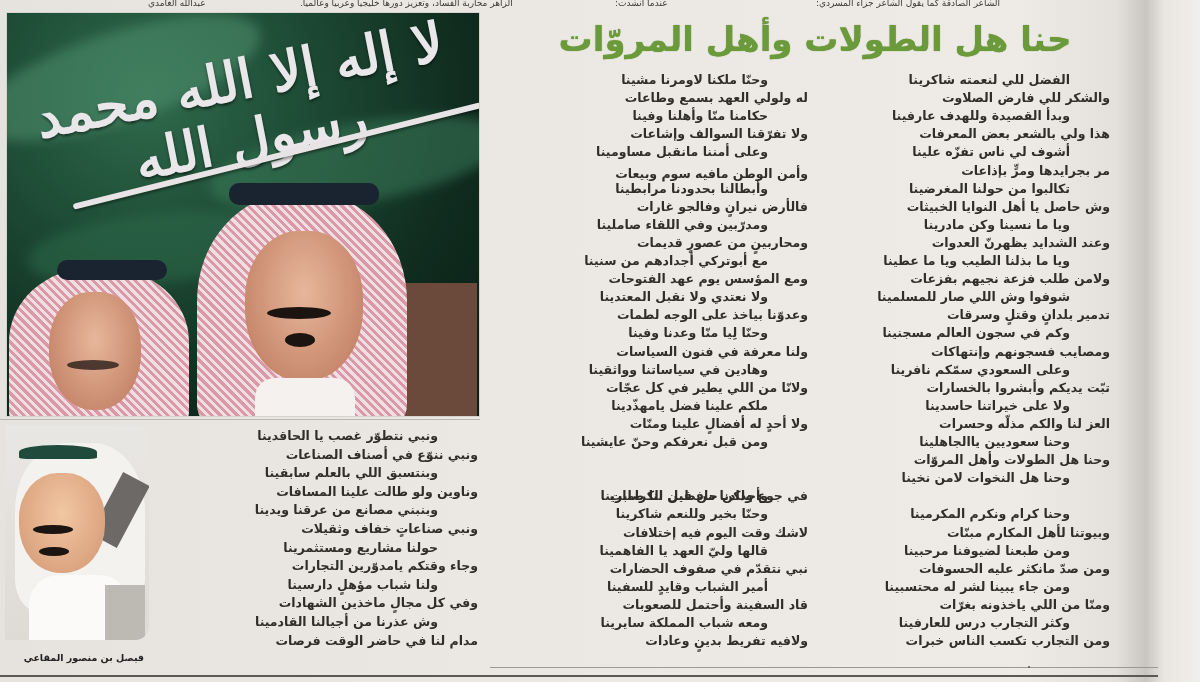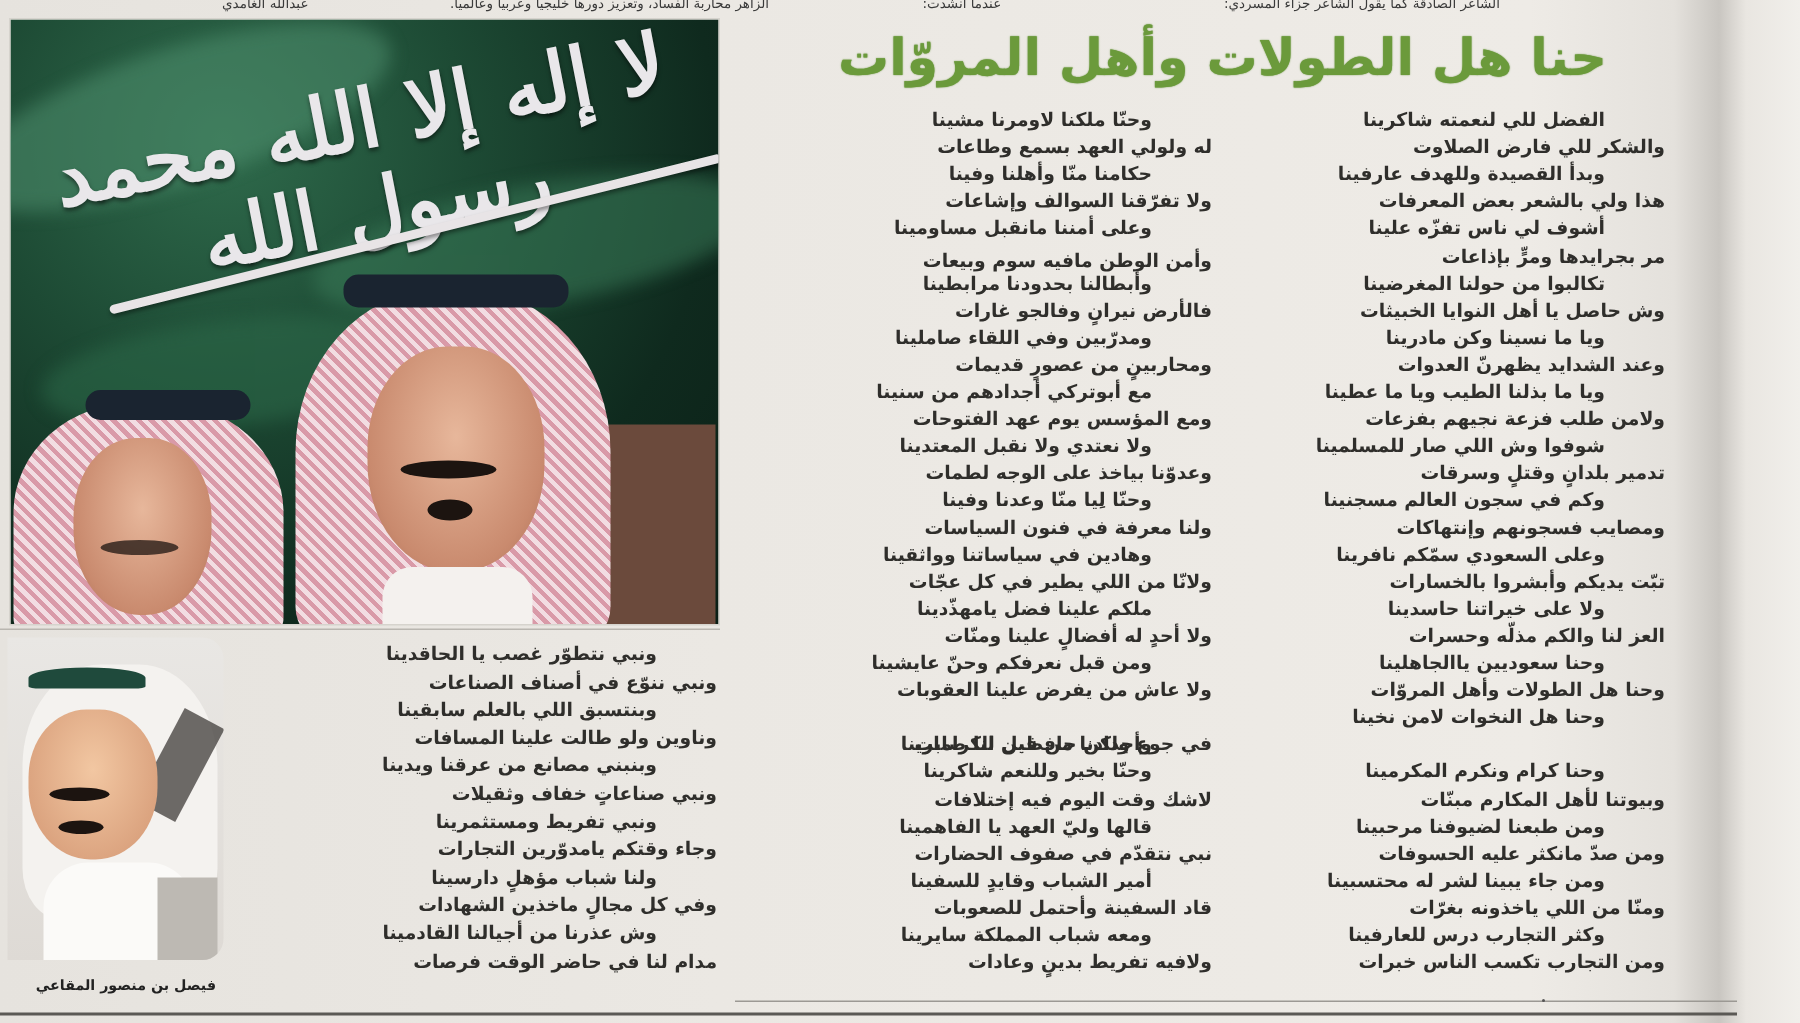--- a/index.html
+++ b/index.html
@@ -140,41 +140,40 @@
     <div class="line" style="top: 199.1px;">ومع المؤسس يوم عهد الفتوحات</div>
     <div class="line odd" style="top: 217.2px;">ولا نعتدي ولا نقبل المعتدينا</div>
     <div class="line" style="top: 235.3px;">وعدوّنا بياخذ على الوجه لطمات</div>
     <div class="line odd" style="top: 253.4px;">وحنّا لِيا منّا وعدنا وفينا</div>
     <div class="line" style="top: 271.5px;">ولنا معرفة في فنون السياسات</div>
     <div class="line odd" style="top: 289.6px;">وهادين في سياساتنا وواثقينا</div>
     <div class="line" style="top: 307.7px;">ولانّا من اللي يطير في كل عجّات</div>
     <div class="line odd" style="top: 325.8px;">ملكم علينا فضل يامهذّدينا</div>
     <div class="line" style="top: 343.9px;">ولا أحدٍ له أفضالٍ علينا ومنّات</div>
     <div class="line odd" style="top: 362px;">ومن قبل نعرفكم وحنّ عايشينا</div>
-    <div class="line" style="top: 380.1px;">ولا عاش من يفرض علينا العقوبات</div>
     <div class="line odd" style="top: 416px;">وأجدادنا من قبل لنا صابرينا</div>
     <div class="line" style="top: 416.3px;">في جوع ولكن حافظين الكرامات</div>
     <div class="line odd" style="top: 434.4px;">وحنّا بخير وللنعم شاكرينا</div>
     <div class="line" style="top: 452.5px;">لاشك وقت اليوم فيه إختلافات</div>
     <div class="line odd" style="top: 470.6px;">قالها وليّ العهد يا الفاهمينا</div>
     <div class="line" style="top: 488.7px;">نبي نتقدّم في صفوف الحضارات</div>
     <div class="line odd" style="top: 506.8px;">أمير الشباب وقايدٍ للسفينا</div>
     <div class="line" style="top: 524.9px;">قاد السفينة وأحتمل للصعوبات</div>
     <div class="line odd" style="top: 543px;">ومعه شباب المملكة سايرينا</div>
     <div class="line" style="top: 561.1px;">ولافيه تفريط بدينٍ وعادات</div>
   </div>
 
 <div class="col" style="left:160px;top:428px;width:318px;height:230px;" id="col-left">
     <div class="line odd" style="top: 0px;">ونبي نتطوّر غصب يا الحاقدينا</div>
     <div class="line" style="top: 18.6px;">ونبي ننوّع في أصناف الصناعات</div>
     <div class="line odd" style="top: 37.2px;">وبنتسبق اللي بالعلم سابقينا</div>
     <div class="line" style="top: 55.8px;">وناوين ولو طالت علينا المسافات</div>
     <div class="line odd" style="top: 74.4px;">وبنبني مصانع من عرقنا ويدينا</div>
     <div class="line" style="top: 93px;">ونبي صناعاتٍ خفاف وثقيلات</div>
-    <div class="line odd" style="top: 111.6px;">ونبي تفريط ومستثمرينا</div>
+    <div class="line odd" style="top: 111.6px;">حولنا مشاريع ومستثمرينا</div>
     <div class="line" style="top: 130.2px;">وجاء وقتكم يامدوّرين التجارات</div>
     <div class="line odd" style="top: 148.8px;">ولنا شباب مؤهلٍ دارسينا</div>
     <div class="line" style="top: 167.4px;">وفي كل مجالٍ ماخذين الشهادات</div>
     <div class="line odd" style="top: 186px;">وش عذرنا من أجيالنا القادمينا</div>
     <div class="line" style="top: 204.6px;">مدام لنا في حاضر الوقت فرصات</div>
   </div>
 
 <div class="portrait">
   <div style="position:absolute;left:10px;top:18px;width:130px;height:170px;border-radius:40% 40% 20% 20%;background:#f4f2ef;"></div>
   <div style="position:absolute;left:14px;top:20px;width:78px;height:14px;border-radius:50% 50% 10% 10%;background:#1f4a3c;"></div>

